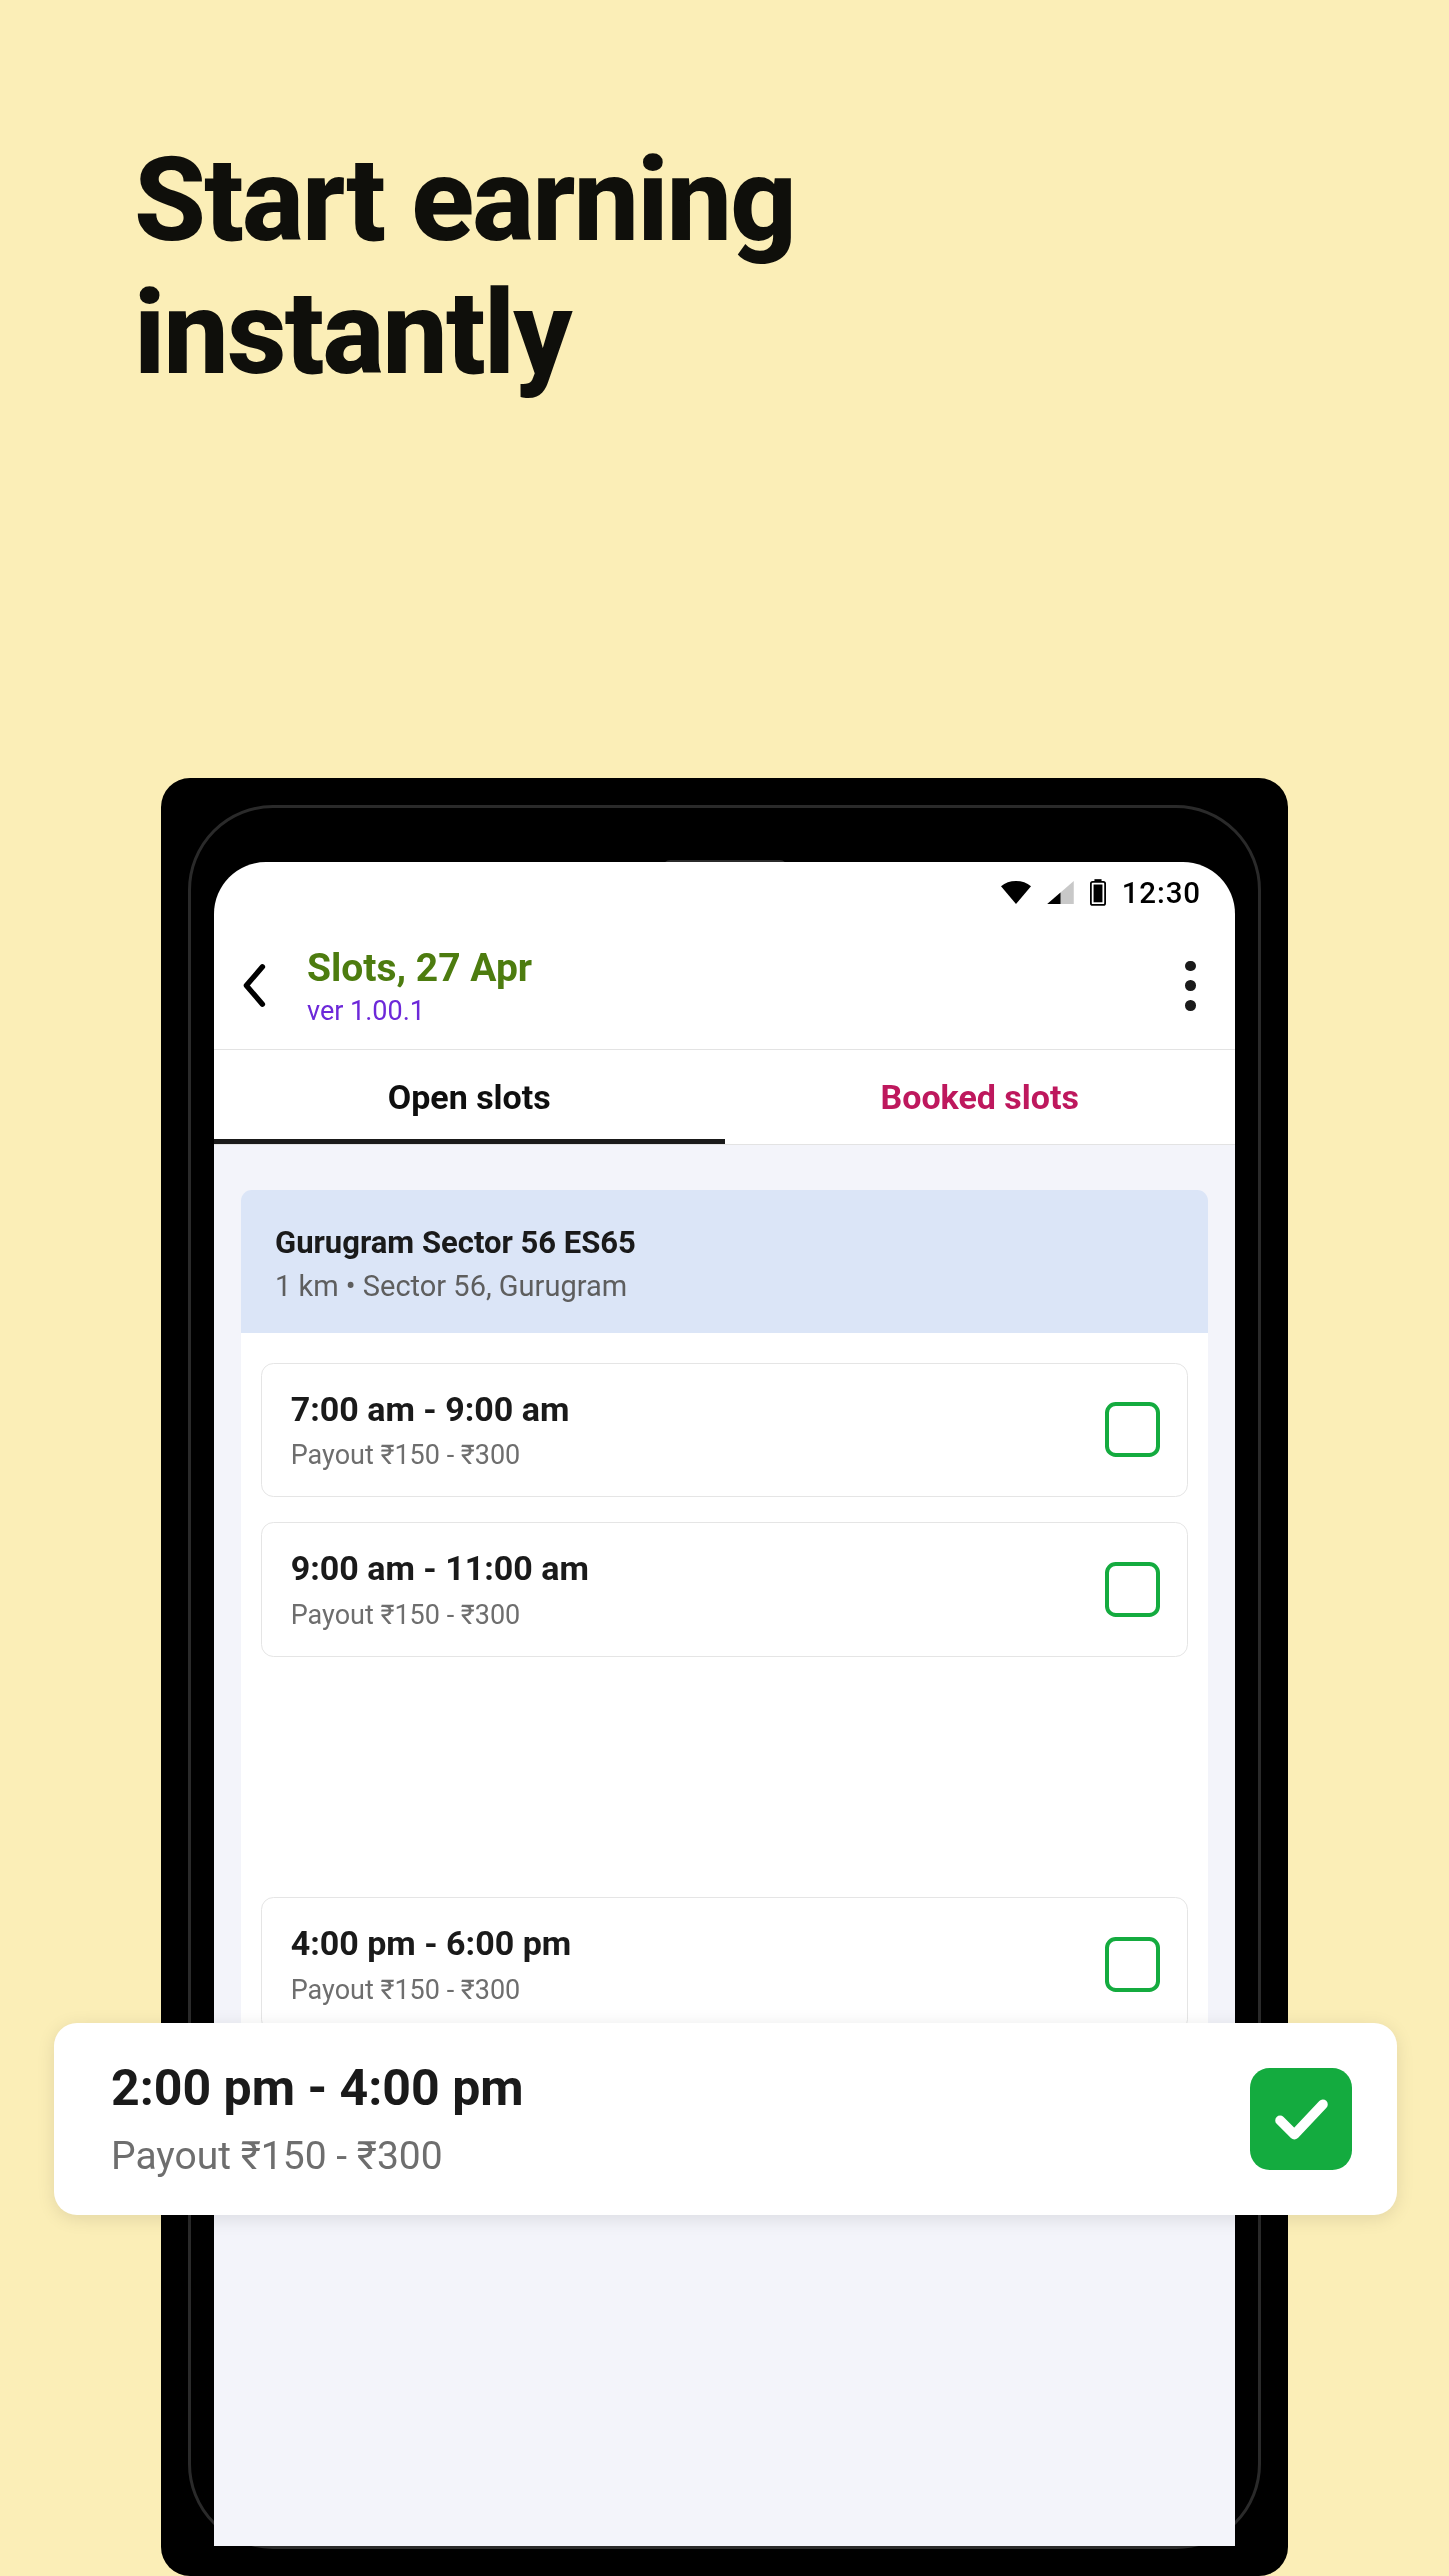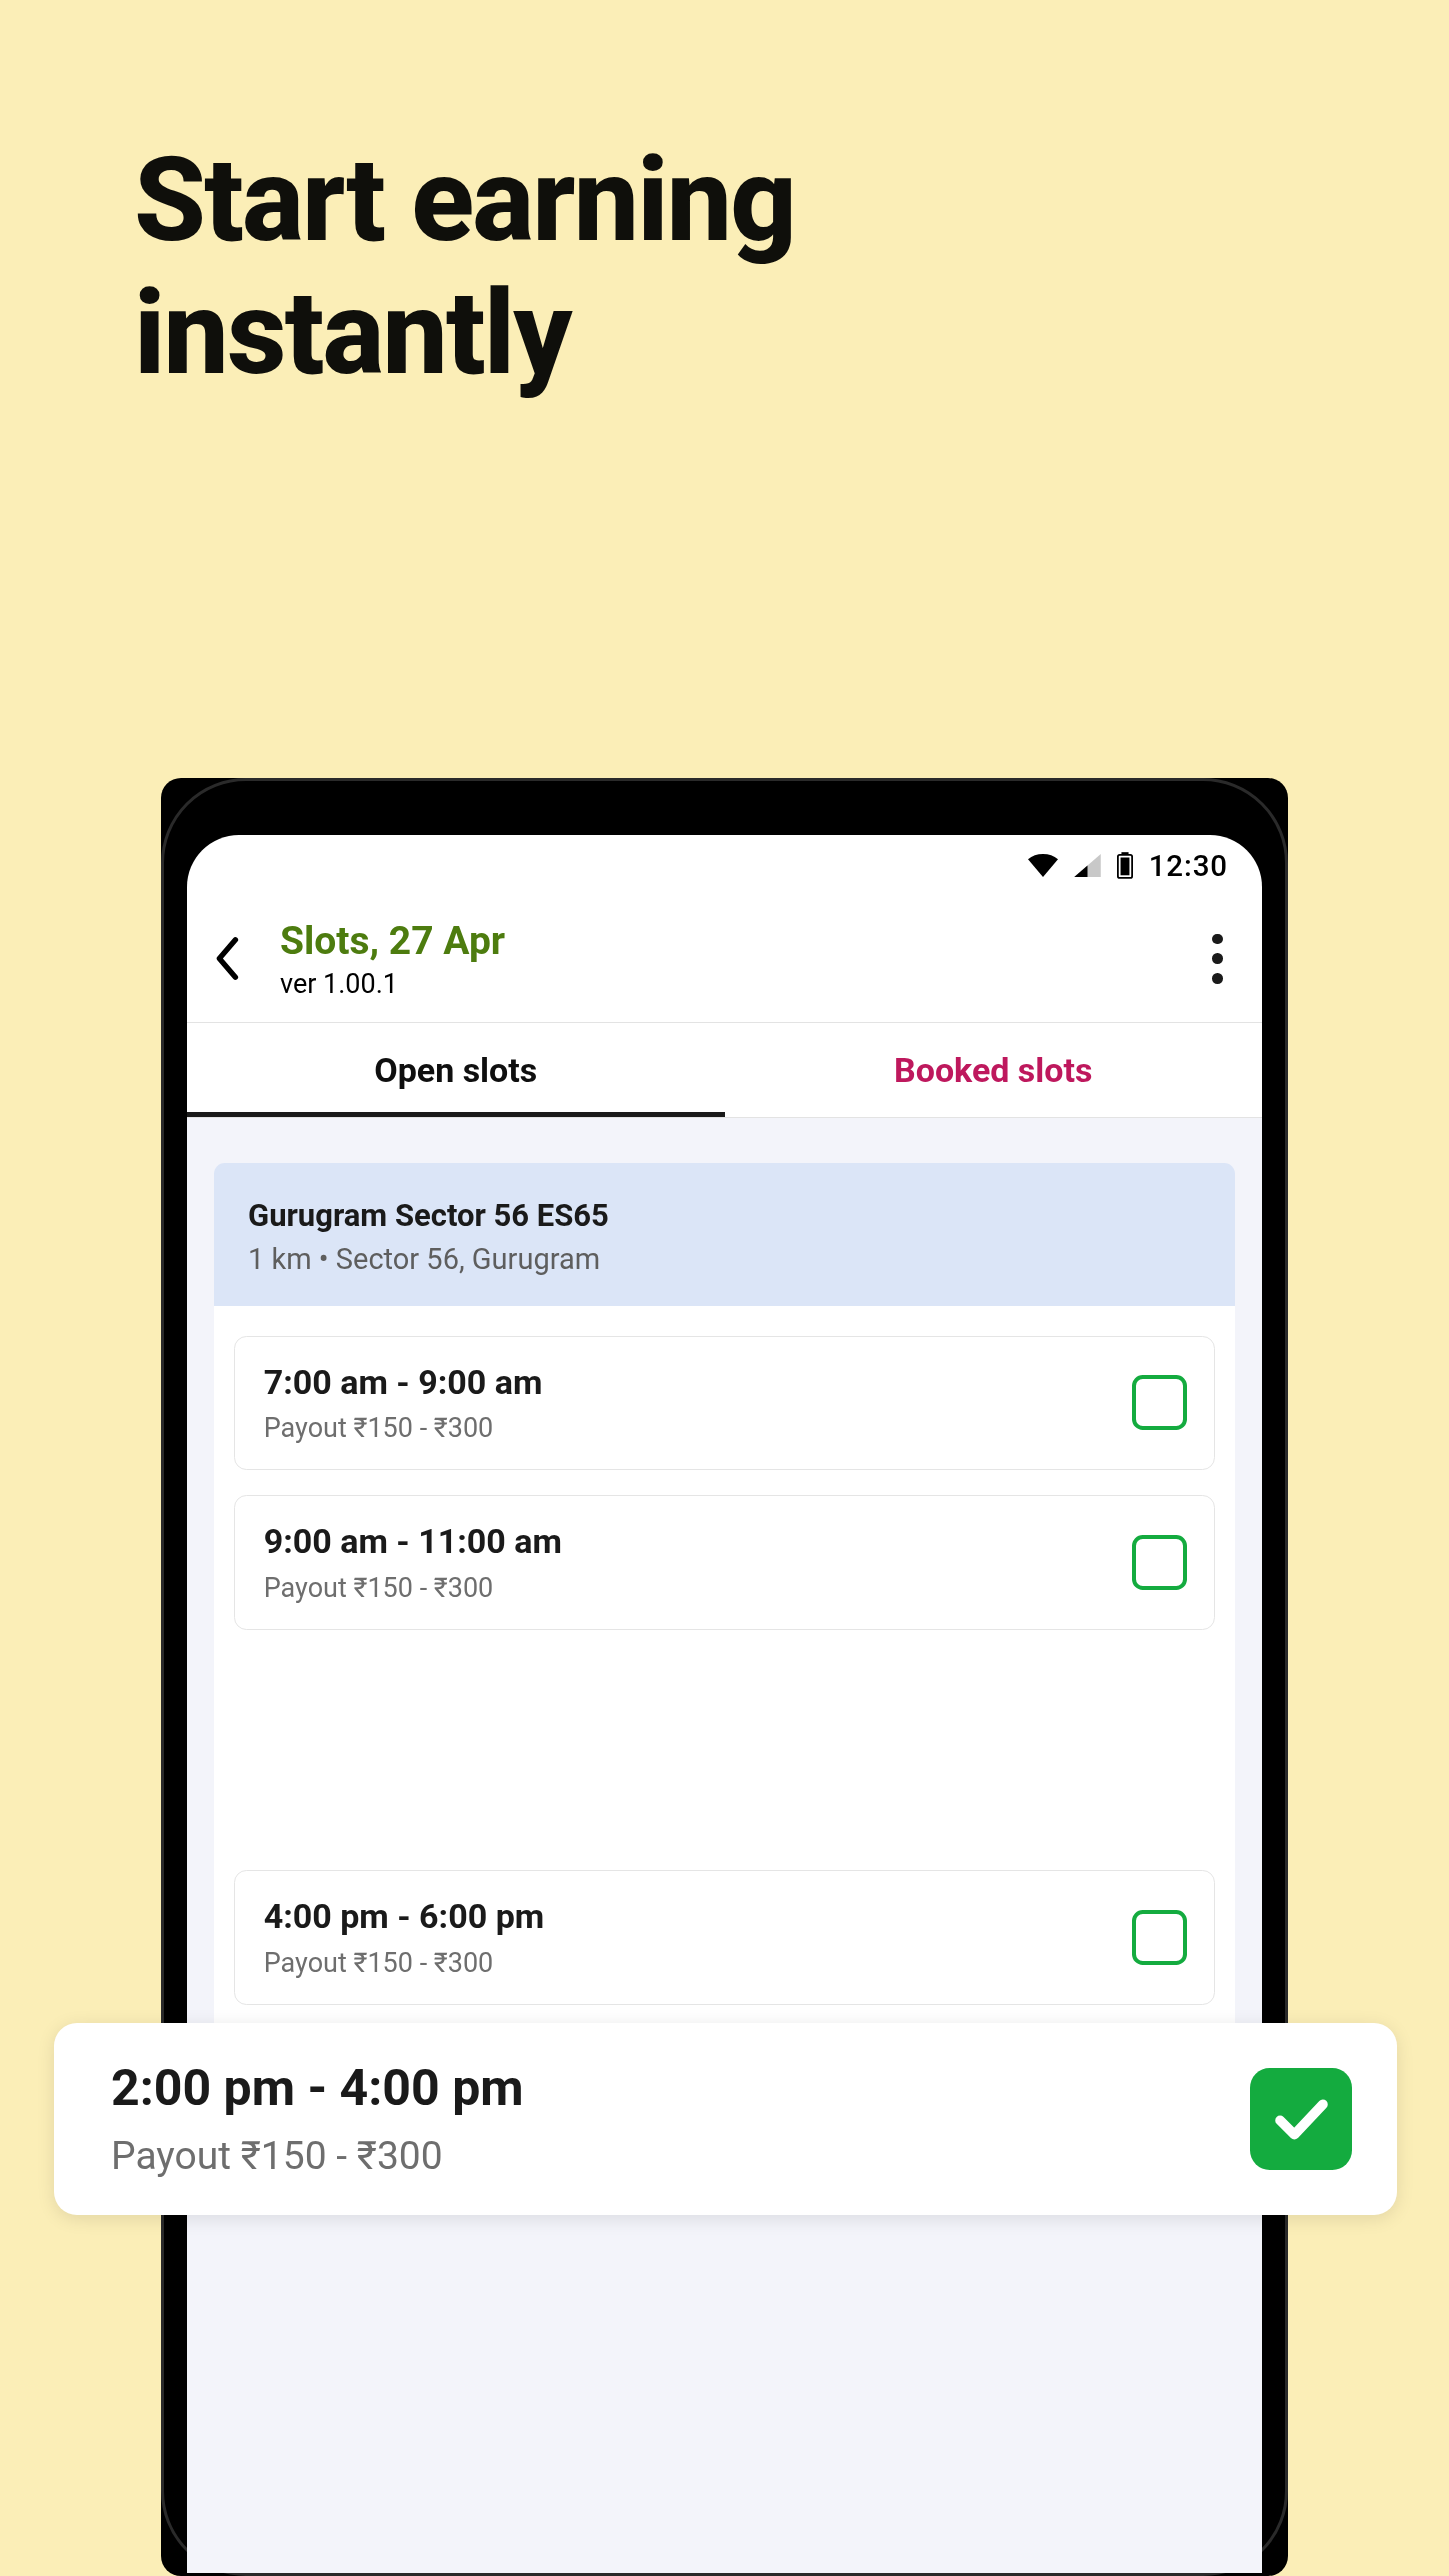--- a/index.html
+++ b/index.html
@@ -23,21 +23,22 @@
   letter-spacing: -1.8px;
 }
 
 .phone-frame {
   position: absolute;
   top: 778px;
   left: 161px;
   width: 1127px;
   height: 1798px;
   background: #000;
-  border-radius: 20px;
+  border-radius: 29px;
+  padding: 27px;
 }
 
 .phone-inner-border {
   width: 100%;
   height: 100%;
   border: 3.6px solid #2a2a2a;
   border-radius: 85px;
   padding: 54px 23px 0 23px;
   position: relative;
 }
@@ -103,21 +104,21 @@
 }
 
 .header-title-main {
   font-size: 39px;
   font-weight: 700;
   color: #4d7c0f;
 }
 
 .header-title-sub {
   font-size: 27px;
-  color: #000000;
+  color: #6d28d9;
   margin-top: 4.5px;
 }
 
 .more-dots {
   display: flex;
   flex-direction: column;
   gap: 9px;
 }
 .more-dots span {
   width: 10.7px;

